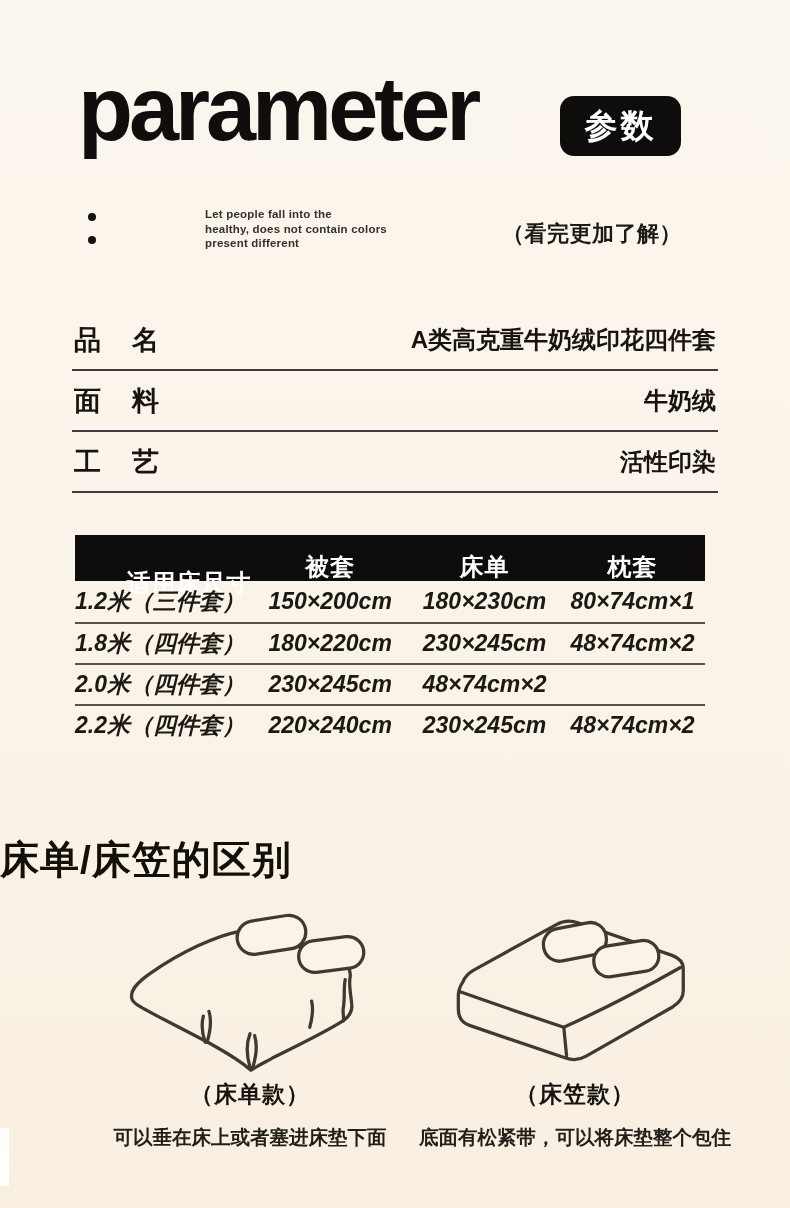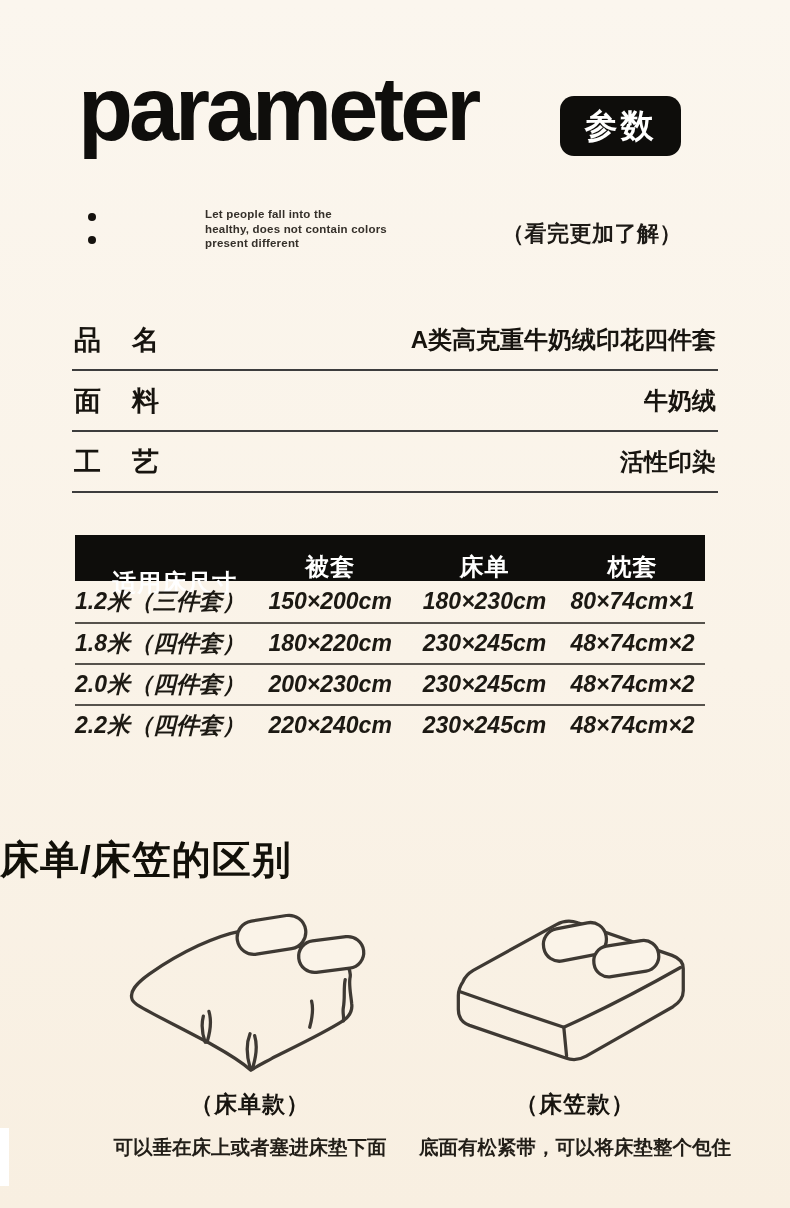--- a/index.html
+++ b/index.html
@@ -81,21 +81,21 @@
   }
   .size-head {
     height: 46px;
     background: #0e0d0b;
     color: #fff;
     display: grid;
     grid-template-columns: 28% 25% 24% 23%;
     align-items: center;
     font-size: 24px; font-weight: 700;
   }
-  .size-head .c0 { padding-left: 23px; text-align: center; margin-top: 32px; }
+  .size-head .c0 { padding-left: 23px; text-align: right; margin-top: 32px; }
   .size-head span { text-align: center; letter-spacing: 1px; }
   .size-rows { margin-top: 0; font-style: italic; }
   .size-row {
     height: 41px;
     display: grid;
     grid-template-columns: 28% 25% 24% 23%;
     align-items: center;
     font-size: 23px;
     font-weight: 600;
     color: #1c1913;
@@ -112,21 +112,21 @@
     color: #121009;
   }
   .figure {
     position: absolute; top: 905px; width: 310px;
     display: flex; flex-direction: column; align-items: center;
   }
   .figure.left  { left: 95px; }
   .figure.right { left: 420px; }
   .figure svg { display: block; }
   .fig-caption {
-    margin-top: 16px;
+    margin-top: 6px;
     font-size: 23px; font-weight: 700;
     color: #17140f;
     letter-spacing: 1px;
   }
   .fig-desc {
     margin-top: 14px;
     font-size: 19.5px; font-weight: 600;
     color: #221e18;
     white-space: nowrap;
   }
@@ -186,21 +186,20 @@
         <span>80×74cm×1</span>
       </div>
       <div class="size-row">
         <span class="c0">1.8米（四件套）</span>
         <span>180×220cm</span>
         <span>230×245cm</span>
         <span>48×74cm×2</span>
       </div>
       <div class="size-row">
         <span class="c0">2.0米（四件套）</span>
-        <span>200×230cm</span>
         <span>230×245cm</span>
         <span>48×74cm×2</span>
       </div>
       <div class="size-row">
         <span class="c0">2.2米（四件套）</span>
         <span>220×240cm</span>
         <span>230×245cm</span>
         <span>48×74cm×2</span>
       </div>
     </div>

